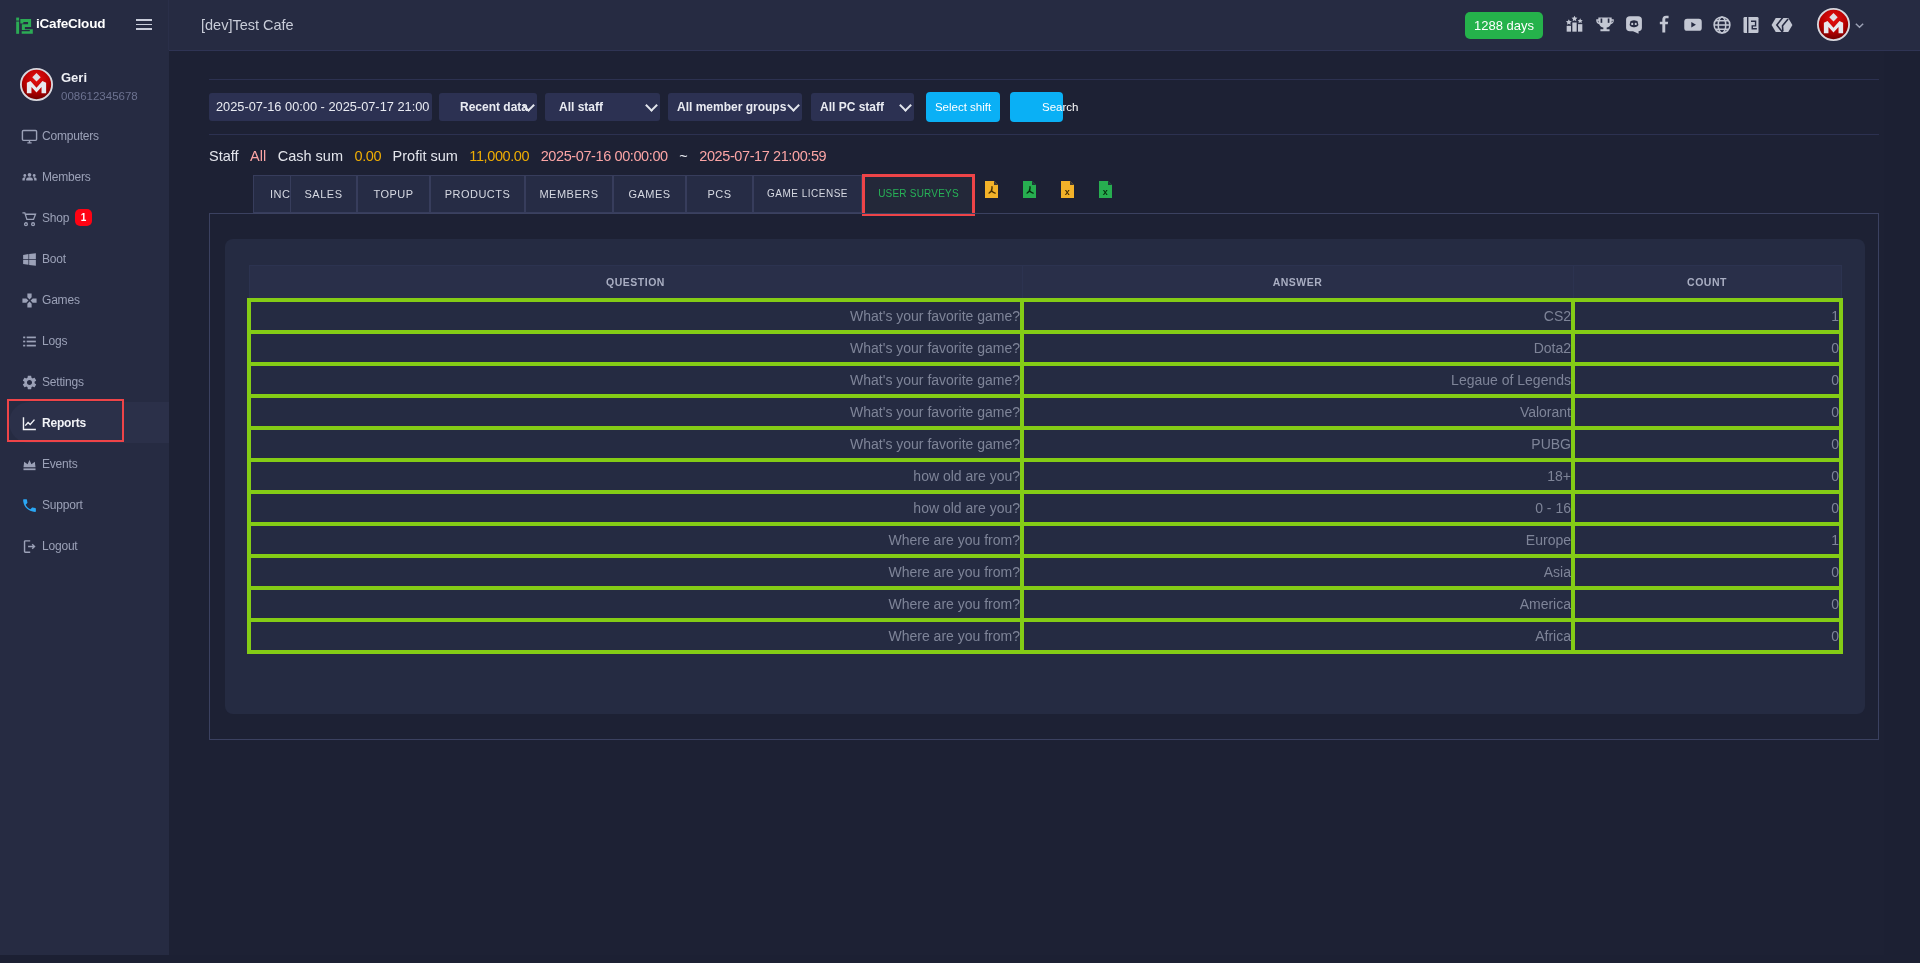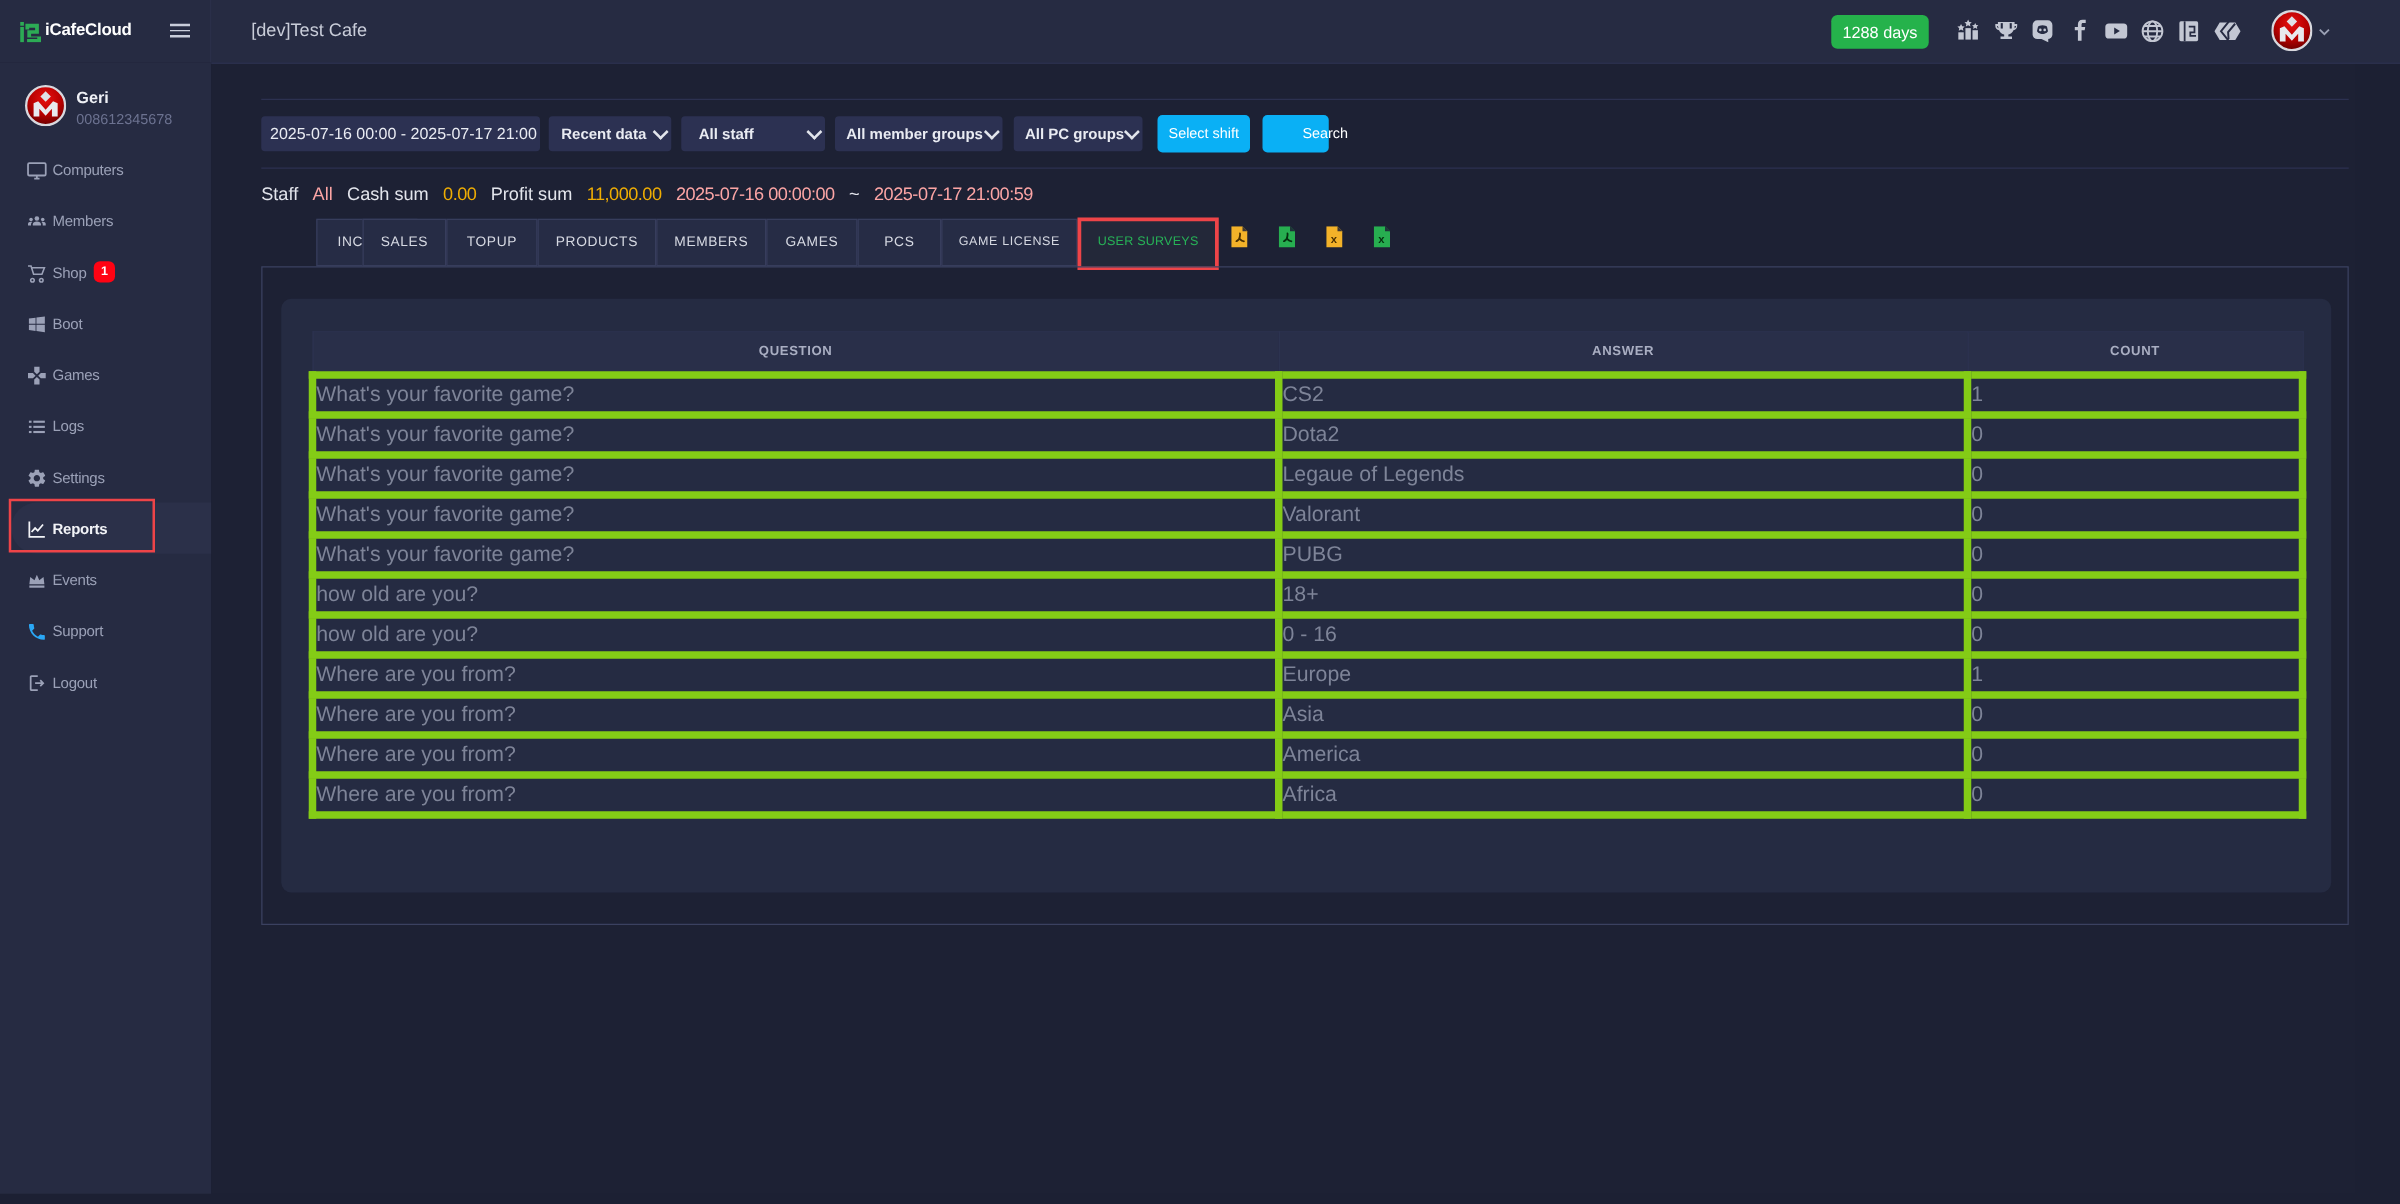--- a/index.html
+++ b/index.html
@@ -50,21 +50,21 @@
 
 .tabs { position:absolute; left:40px; top:125px; height:38px; }
 .tab { position:absolute; top:0; height:38px; border:1px solid #373d5c; background:#262c45; color:#d6d9e2; font-size:11px; letter-spacing:0.5px; text-align:center; line-height:36px; }
 .tab.sel { border:3px solid #ee4448; top:-1px; height:42px; line-height:34px; color:#27b257; background:#232839; font-weight:400; font-size:10px; letter-spacing:0.2px; }
 
 
 .panel { position:absolute; left:40px; top:163px; width:1670px; height:527px; border:1px solid #3b4160; }
 .card { position:absolute; left:15px; top:25px; width:1640px; height:475px; background:#252b42; border-radius:8px; }
 table.rep { position:absolute; left:22px; top:26px; width:1592px; border-collapse:collapse; table-layout:fixed; }
 table.rep th { height:34px; background:#292f49; color:#a9aec2; font-size:10.5px; font-weight:700; letter-spacing:0.5px; border:1px solid #2c3350; text-align:center; }
-table.rep td { height:32px; color:#7e8498; font-size:17px; border:6px solid #84cc16; text-align:left; }
+table.rep td { height:32px; color:#7e8498; font-size:14px; border:4px solid #84cc16; text-align:right; }
 </style>
 </head>
 <body>
 
 <div id="topbar">
   <div class="bline"></div>
   <div class="logoblock"></div>
   <svg class="logoicon" viewBox="0 0 18 18">
     <rect x="0.2" y="4.8" width="3.1" height="13" fill="#2cab55"></rect>
     <rect x="0.2" y="0.6" width="3.1" height="3.2" fill="#2cab55"></rect>
@@ -270,24 +270,24 @@
         <span class="ni-label">Logout</span>
       </div>
     </div>
 </div>
 
 <div id="main">
   <div class="hline" style="left:40px; top:29px; width:1670px;"></div>
   <div class="hline" style="left:40px; top:84px; width:1670px;"></div>
 
   <div class="field" style="left:40px; width:223px; padding-left:7px; font-weight:400; font-size:12.8px;">2025-07-16 00:00 - 2025-07-17 21:00</div>
-  <div class="field sel" style="left:270px; width:98px; padding-left:10px;">Recent data</div>
+  <div class="field sel" style="left:270px; width:98px; padding-left:21px;">Recent data</div>
   <div class="field sel" style="left:376px; width:115px; padding-left:14px;">All staff</div>
   <div class="field sel" style="left:499px; width:134px; padding-left:9px;">All member groups</div>
-  <div class="field sel" style="left:642px; width:103px; padding-left:9px;">All PC groups</div>
+  <div class="field sel" style="left:642px; width:103px; padding-left:9px;">All PC staff</div>
   <div class="btn" style="left:757px; width:74px;">Select shift</div>
   <div class="btn" style="left:841px; width:53px;padding-left:32px;">Search</div>
 
   <div class="statusrow">
     <span>Staff</span><span class="blue">All</span><span>Cash sum</span><span class="orange num">0.00</span><span>Profit sum</span><span class="orange num">11,000.00</span><span class="blue num">2025-07-16 00:00:00</span><span>~</span><span class="blue num">2025-07-17 21:00:59</span>
   </div>
 
   <div class="tabs" id="tabs">
       <div class="tab" style="left:0px; width:81px;margin-left:44px;">INCOME</div>
       <div class="tab" style="left:81px; width:67px;">SALES</div>

